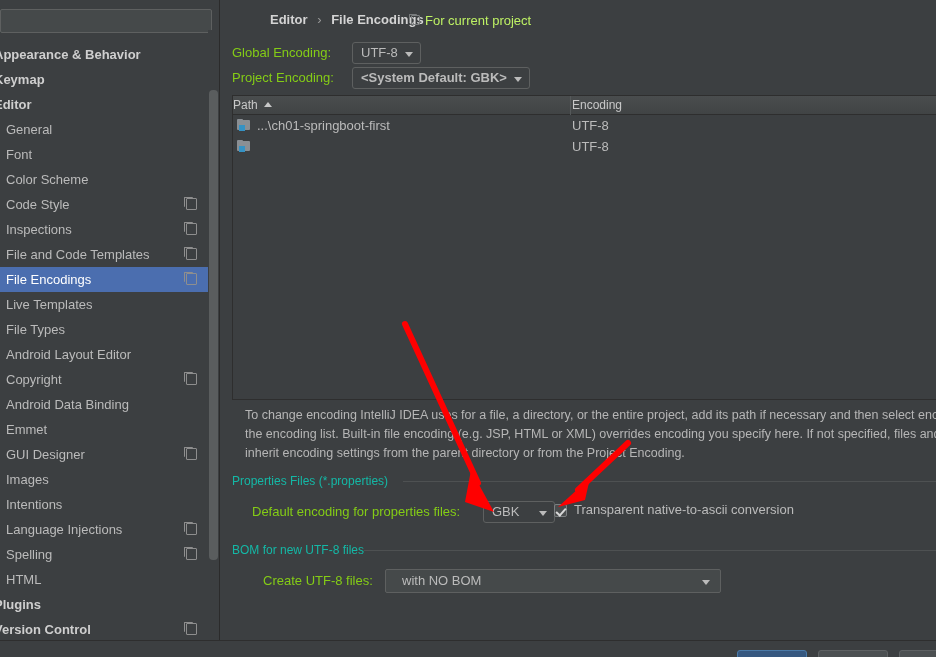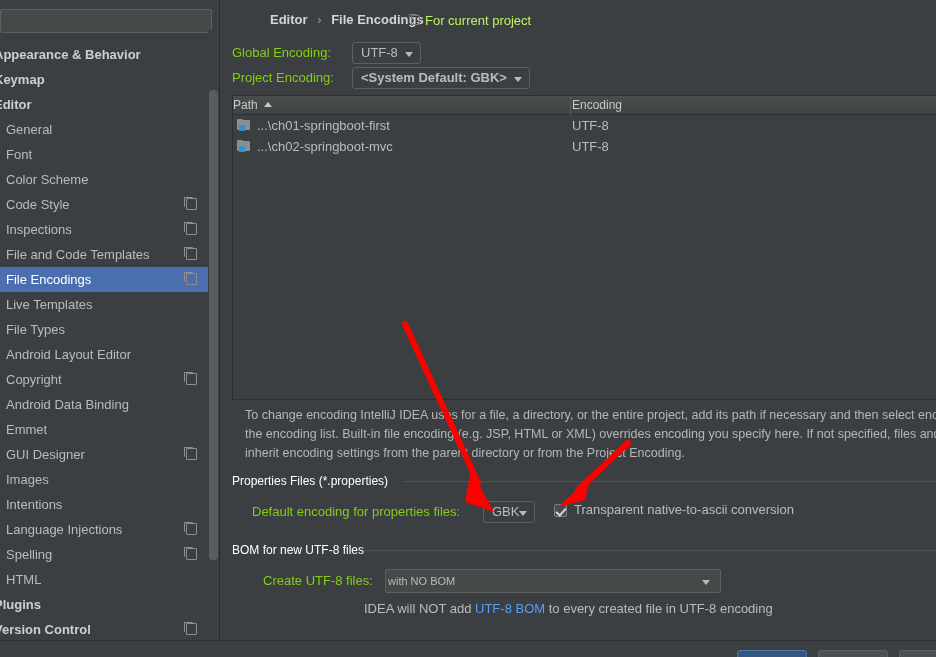--- a/index.html
+++ b/index.html
@@ -240,21 +240,21 @@
     font-size: 12.5px;
     line-height: 19px;
     color: #b6b6b6;
     white-space: pre;
   }
 
   
   .group-title {
     position: absolute;
     font-size: 12px;
-    color: #ffffff;
+    color: #14b8a6;
     background: #3c3f41;
     padding-right: 6px;
     white-space: nowrap;
   }
   .group-line {
     position: absolute;
     height: 1px;
     background: #4e5152;
   }
 
@@ -283,23 +283,23 @@
   }
   .cb-label { position: absolute; left: 20px; top: 0; }
 
   .wide-combo {
     position: absolute;
     height: 24px;
     line-height: 22px;
     background: #45494a;
     border: 1px solid #5e6060;
     border-radius: 2px;
-    font-size: 11px;
+    font-size: 13px;
     color: #bbbbbb;
-    padding-left: 2px;
+    padding-left: 16px;
   }
   .wide-combo .caret {
     position: absolute;
     right: 10px; top: 10px;
     width: 0; height: 0;
     border-top: 5px solid #bbbbbb;
     border-left: 4px solid transparent;
     border-right: 4px solid transparent;
   }
   .bom-note {
@@ -478,38 +478,37 @@
             </span>
             <span class="cell-path">...\ch01-springboot-first</span>
             <span class="cell-enc">UTF-8</span>
           </div>
           <div class="trow">
             <span class="mod-icon">
               <span class="f2"></span>
               <span class="f1"></span>
               <span class="sq"></span>
             </span>
-            <span class="cell-path">...\ch02-springboot-mvc</span>
             <span class="cell-enc">UTF-8</span>
           </div>
         </div>
     </div>
 
     <div id="descr-holder">
         <div class="descr" style="top: 406px; left: 24px;">To change encoding IntelliJ IDEA uses for a file, a directory, or the entire project, add its path if necessary and then select encoding</div>
         <div class="descr" style="top: 425px; left: 24px;">the encoding list. Built-in file encoding (e.g. JSP, HTML or XML) overrides encoding you specify here. If not specified, files and dire</div>
         <div class="descr" style="top: 444px; left: 24px;">inherit encoding settings from the parent directory or from the Project Encoding.</div>
       </div>
 
     <div class="group-title" style="left:11px; top:474px;">Properties Files (*.properties)</div>
     <div class="group-line" style="left:182px; top:481px; width:533px;"></div>
 
     <div class="field-row" style="top:501px;">
       <span class="field-label" style="left:20px; top:3px;">Default encoding for properties files:</span>
-      <div class="combo" style="left:251px; top:0; width:52px;">
+      <div class="combo" style="left:251px; top:0; width:72px;">
         <span>GBK</span>
         <span class="caret"></span>
       </div>
     </div>
 
     <div class="checkbox-row" style="left:333px; top:502px;">
       <span class="cb"></span>
       <span class="cb-label">Transparent native-to-ascii conversion</span>
     </div>
 
@@ -517,23 +516,20 @@
     <div class="group-line" style="left:143px; top:550px; width:572px;"></div>
 
     <div class="field-row" style="top:569px;">
       <span class="field-label" style="left:31px; top:4px;">Create UTF-8 files:</span>
       <div class="wide-combo" style="left:153px; top:0; width:336px;">
         <span>with NO BOM</span>
         <span class="caret"></span>
       </div>
     </div>
 
-    <div class="bom-note" style="left:143px; top:601px;">
-      <span>IDEA will NOT add </span><span class="lnk">UTF-8 BOM</span><span> to every created file in UTF-8 encoding</span>
-    </div>
   </div>
 
   <div class="bottom-sep"></div>
   <div class="bottom-bar">
     <div class="btn primary" style="left:737px; width:70px;"></div>
     <div class="btn" style="left:818px; width:70px;"></div>
     <div class="btn" style="left:899px; width:70px;"></div>
   </div>
 
   <svg class="anno" viewBox="0 0 936 657">

